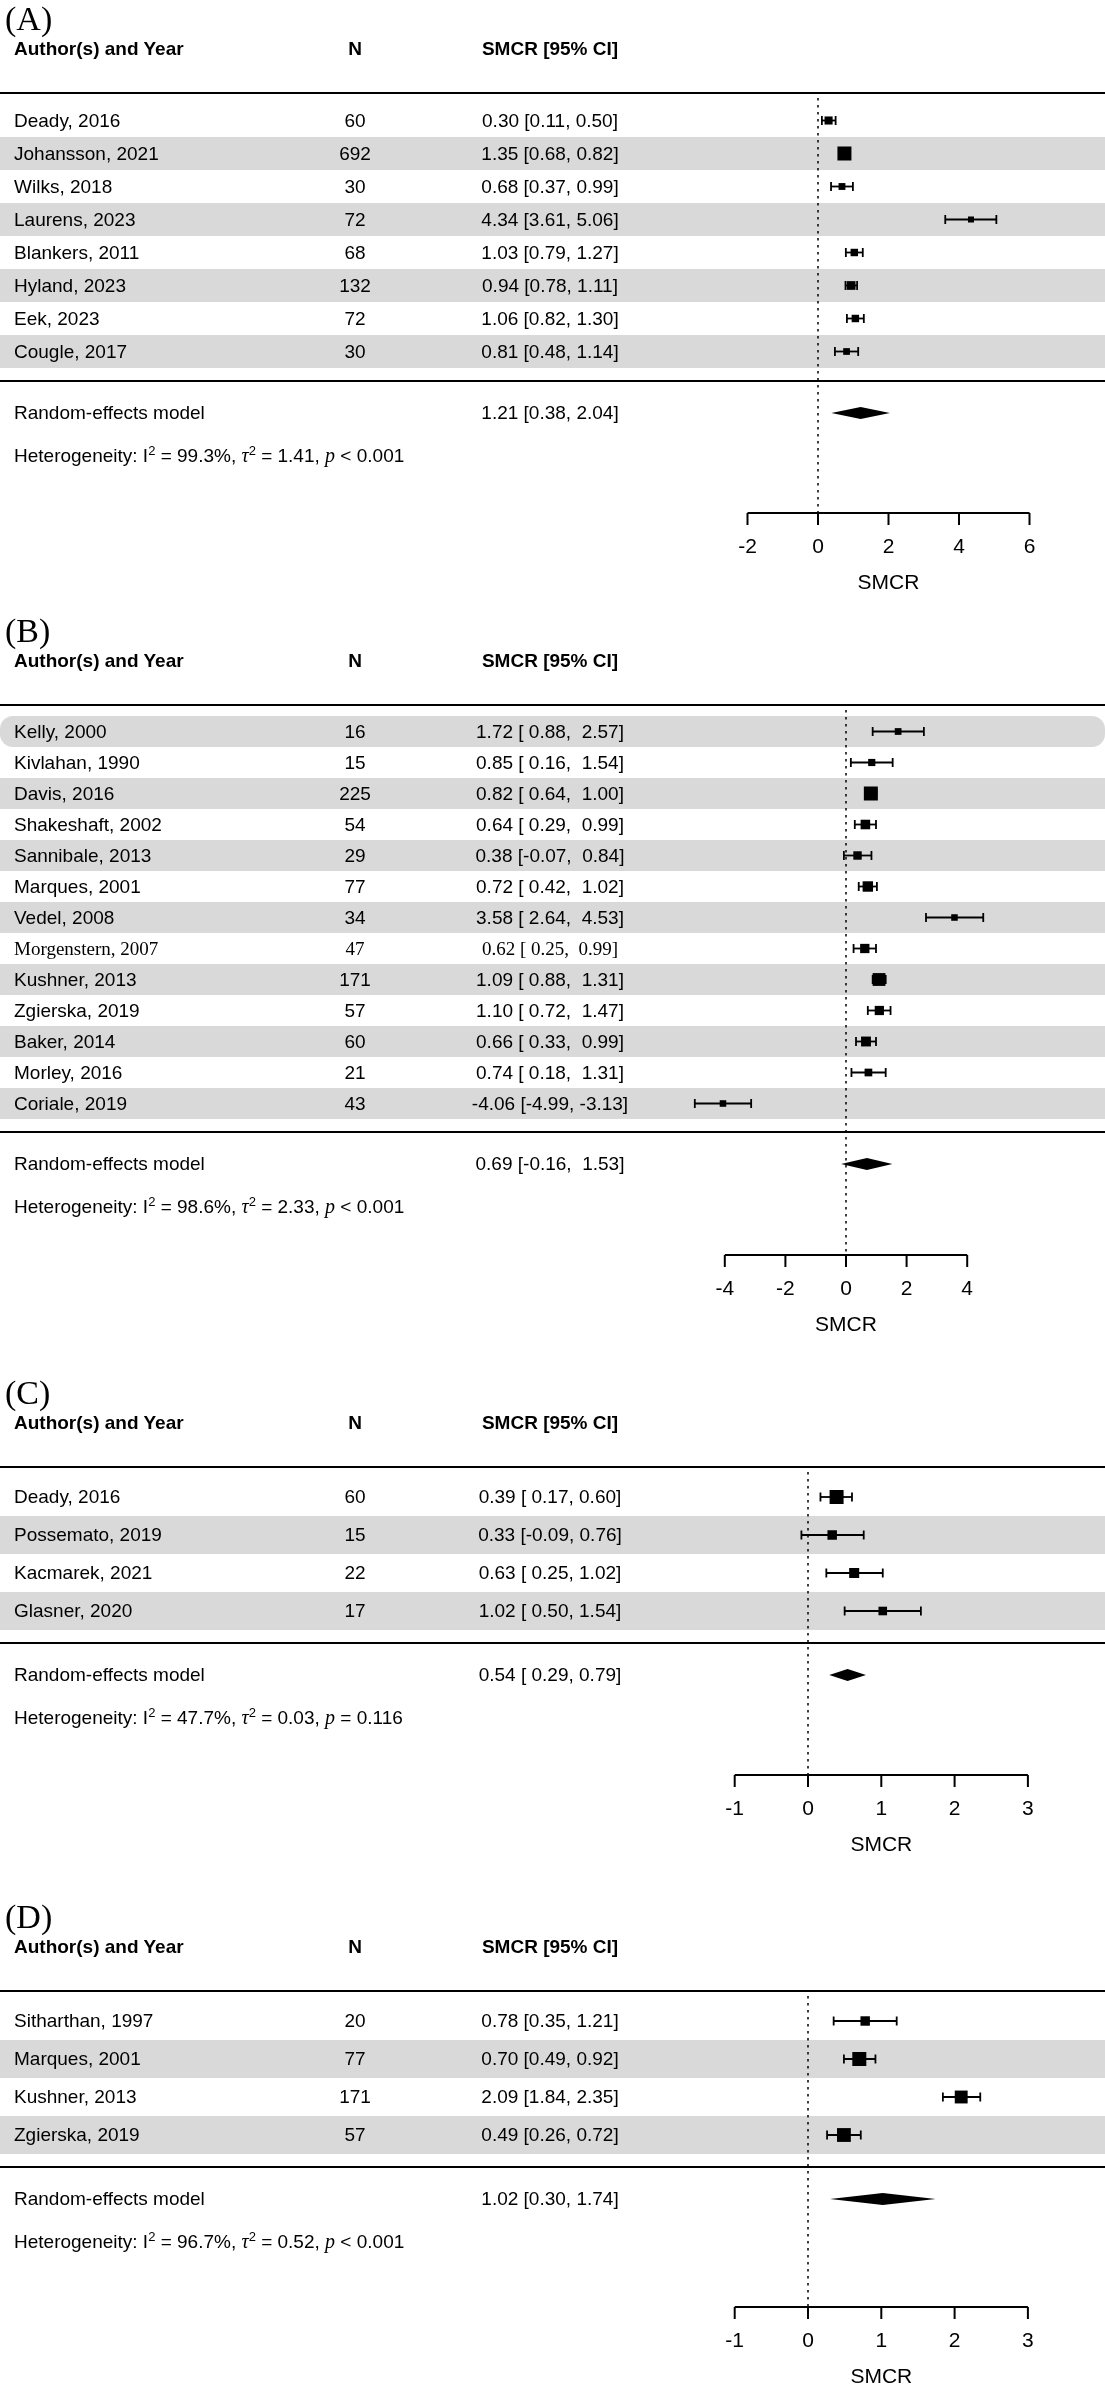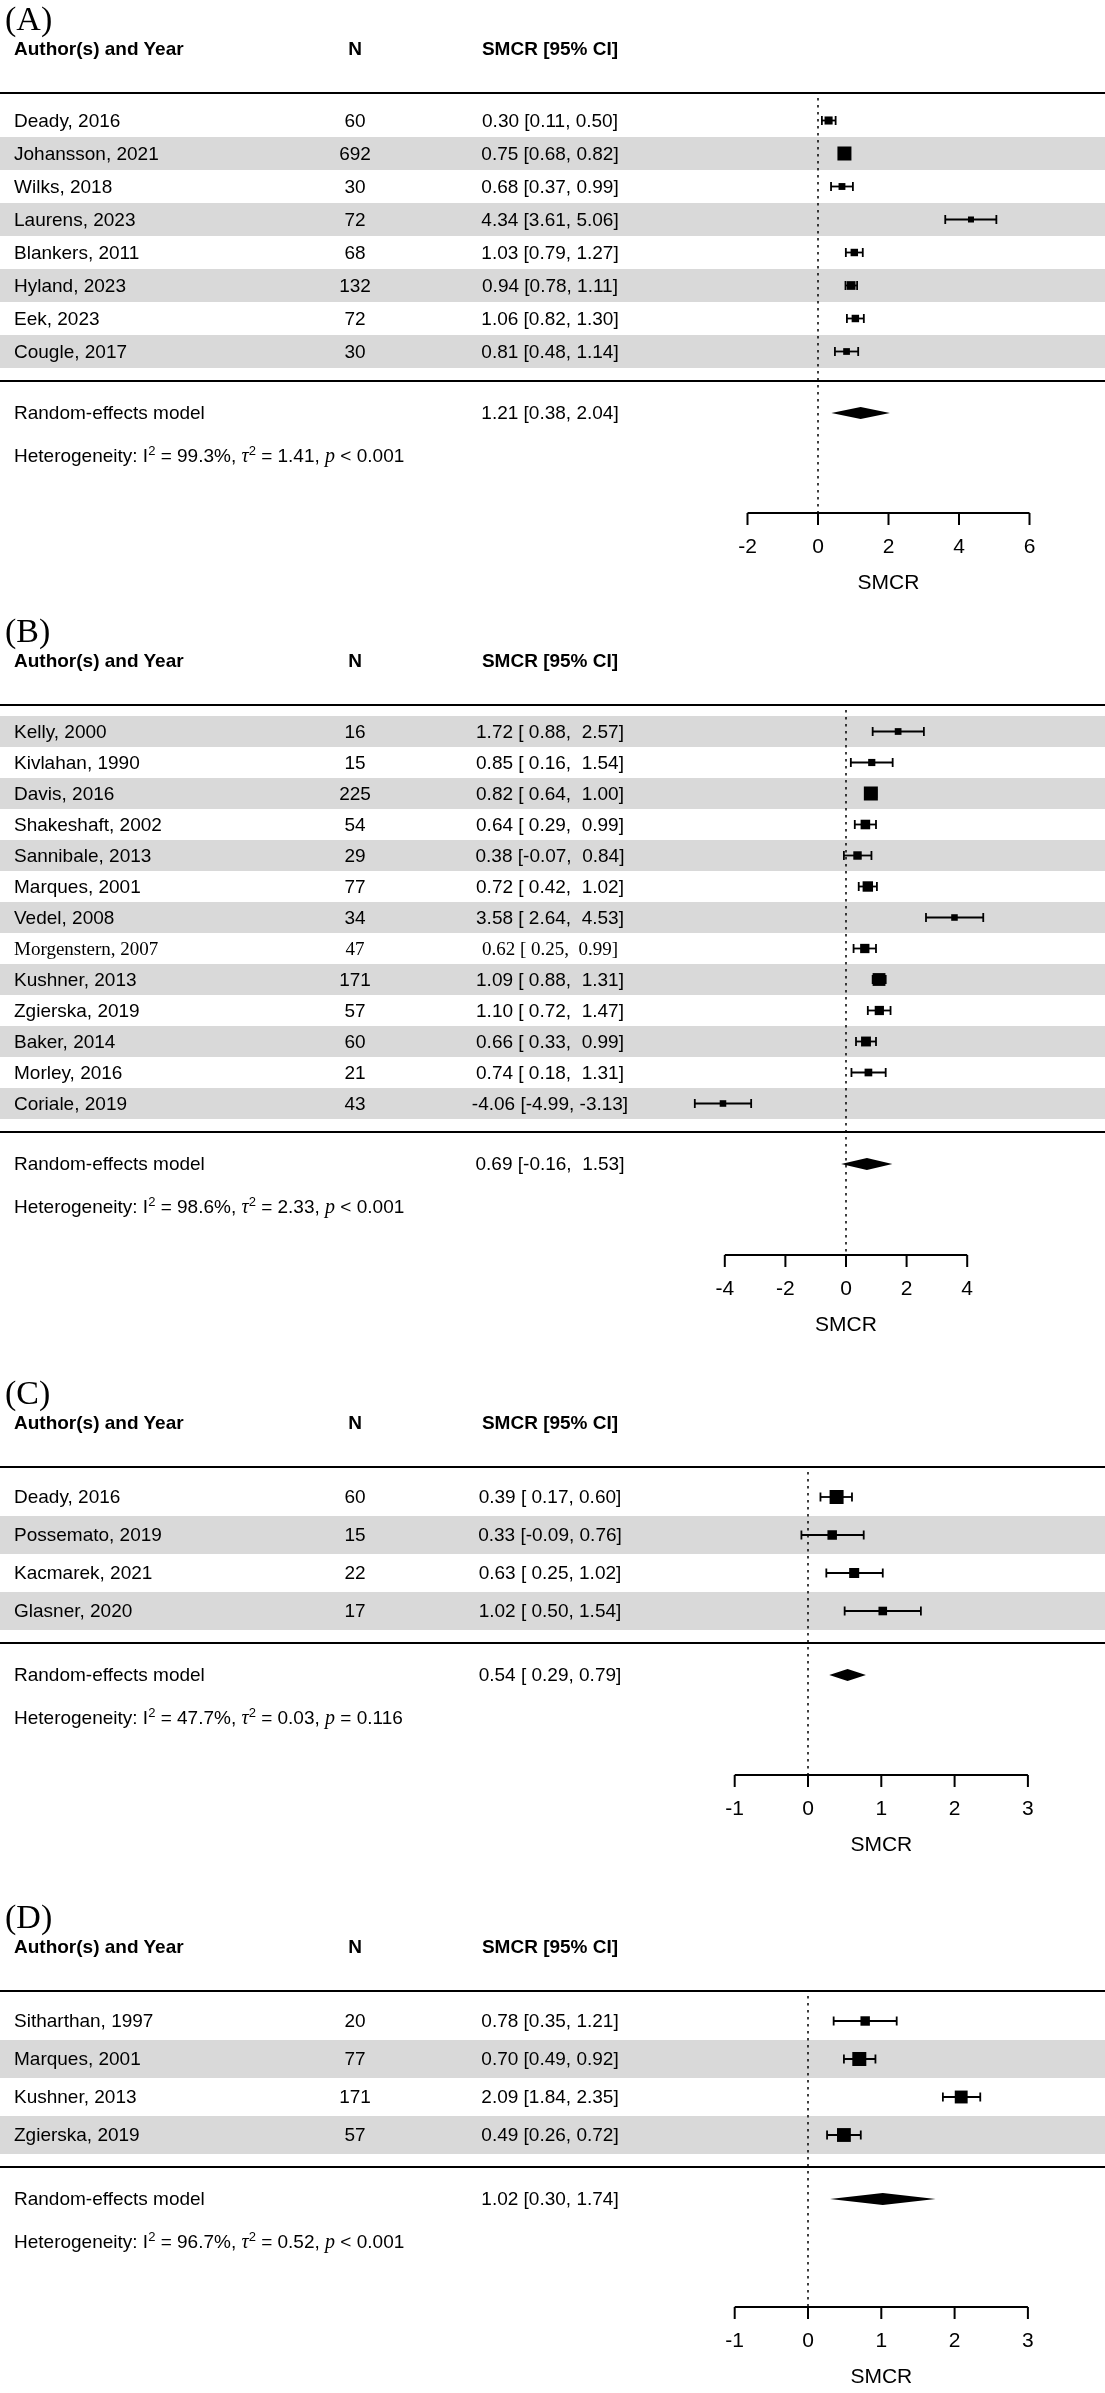--- a/index.html
+++ b/index.html
@@ -48,21 +48,21 @@
     <div class="rule rule1" style="top: 92px;"></div>
     <div class="rows">
         <div class="row" style="top: 104px; height: 33px; line-height: 33px;">
           <span class="c-author">Deady, 2016</span>
           <span class="c-n">60</span>
           <span class="c-effect">0.30 [0.11, 0.50]</span>
         </div>
         <div class="row shaded" style="top: 137px; height: 33px; line-height: 33px;">
           <span class="c-author">Johansson, 2021</span>
           <span class="c-n">692</span>
-          <span class="c-effect">0.75 [0.68, 0.82]</span>
+          <span class="c-effect">1.35 [0.68, 0.82]</span>
         </div>
         <div class="row" style="top: 170px; height: 21px; line-height: 33px;">
           <span class="c-author">Wilks, 2018</span>
           <span class="c-n">30</span>
           <span class="c-effect">0.68 [0.37, 0.99]</span>
         </div>
         <div class="row shaded" style="top: 203px; height: 33px; line-height: 33px;">
           <span class="c-author">Laurens, 2023</span>
           <span class="c-n">72</span>
           <span class="c-effect">4.34 [3.61, 5.06]</span>
@@ -145,21 +145,21 @@
   </section>
     <section class="panel" style="top: 612px; height: 735px;">
     <div class="panel-letter">(B)</div>
     <div class="hdr">
       <span class="h-author">Author(s) and Year</span>
       <span class="h-n">N</span>
       <span class="h-effect">SMCR [95% CI]</span>
     </div>
     <div class="rule rule1" style="top: 92px;"></div>
     <div class="rows">
-        <div class="row shaded" style="top: 104px; height: 31px; line-height: 31px;">
+        <div class="row shaded" style="top: 104px; height: 31px; line-height: 31px; border-radius: 13px;">
           <span class="c-author">Kelly, 2000</span>
           <span class="c-n">16</span>
           <span class="c-effect">1.72 [ 0.88,  2.57]</span>
         </div>
         <div class="row" style="top: 135px; height: 31px; line-height: 31px;">
           <span class="c-author">Kivlahan, 1990</span>
           <span class="c-n">15</span>
           <span class="c-effect">0.85 [ 0.16,  1.54]</span>
         </div>
         <div class="row shaded" style="top: 166px; height: 31px; line-height: 31px;">

